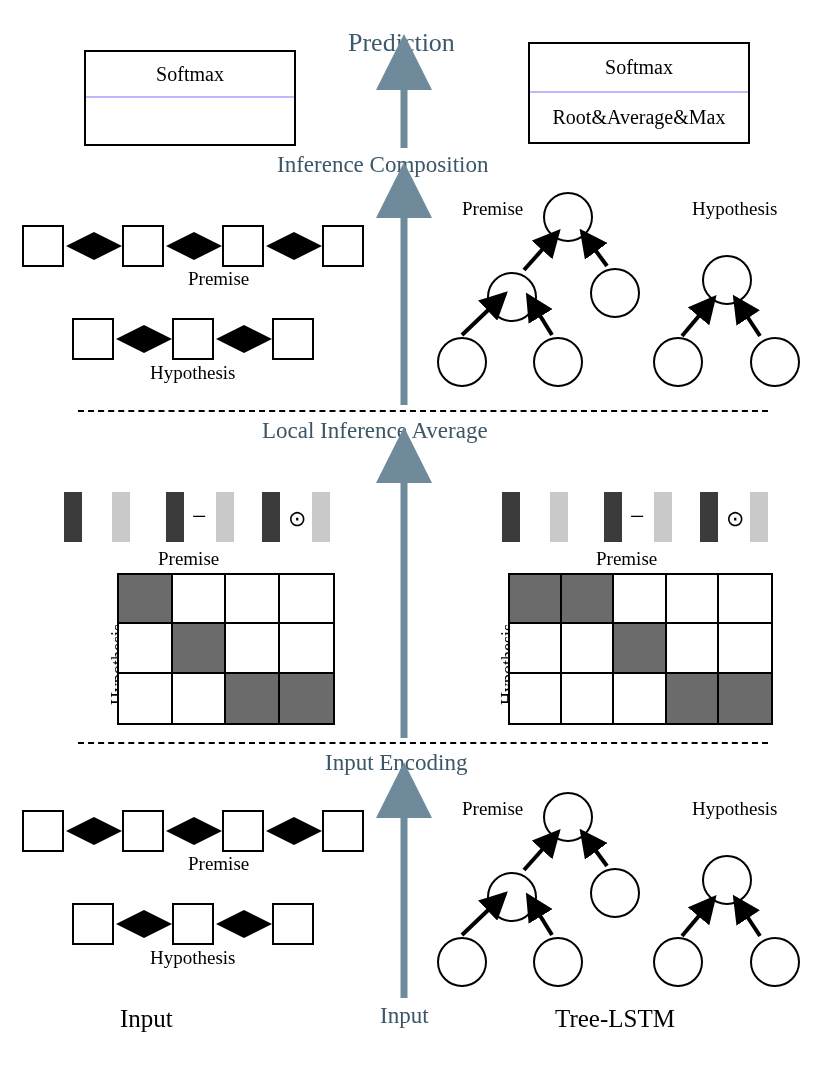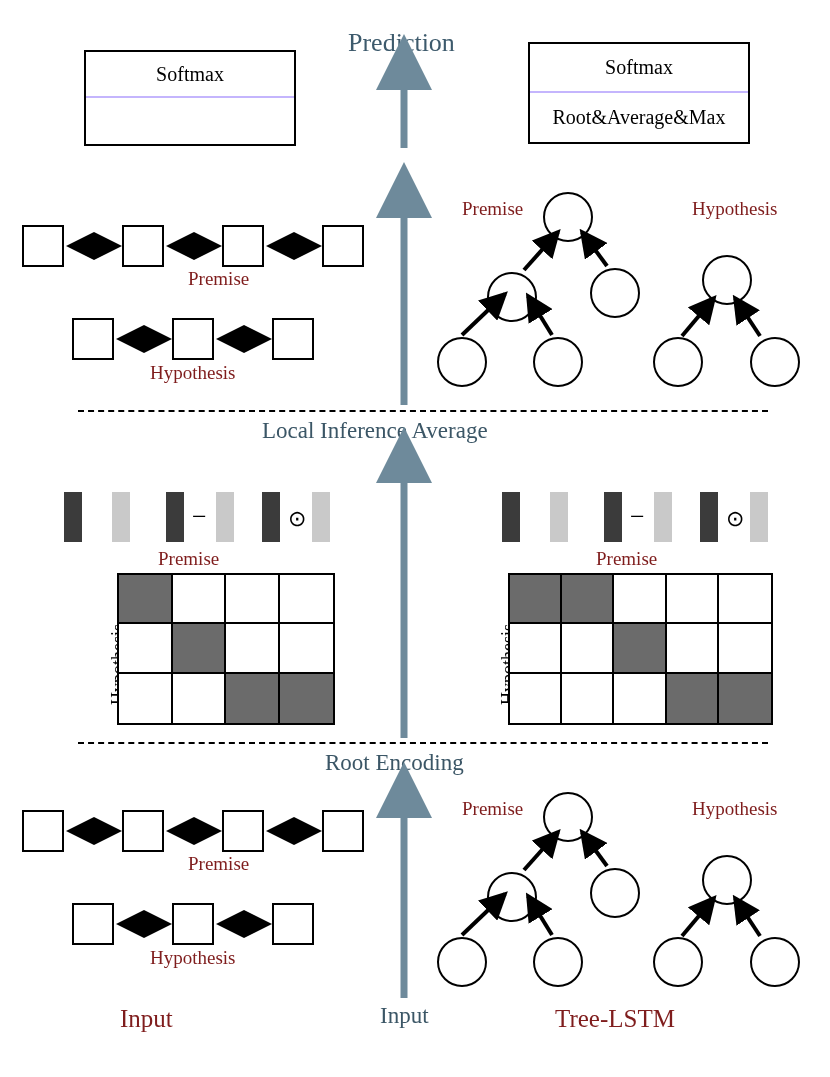--- a/index.html
+++ b/index.html
@@ -1,21 +1,21 @@
 <!DOCTYPE html>
 <html><head>
 <meta charset="utf-8">
 <style>
   html,body{margin:0;padding:0;background:#ffffff;}
   body{width:830px;height:1077px;position:relative;font-family:"Liberation Serif",serif;color:#000;}
   #canvas{position:relative;width:830px;height:1077px;overflow:hidden;}
 
   .lbl{position:absolute;color:#3d5a6c;font-family:"Liberation Serif",serif;white-space:nowrap;text-align:center;}
   .stage-label{font-size:23px;color:#3b5666;}
-  .plain-label{position:absolute;font-family:"Liberation Serif",serif;color:#7f1d1d;white-space:nowrap;}
+  .plain-label{position:absolute;font-family:"Liberation Serif",serif;color:#000000;white-space:nowrap;}
   .sq{position:absolute;width:42px;height:42px;border:2px solid #000;background:#fff;box-sizing:border-box;}
   .circ{position:absolute;width:50px;height:50px;border:2px solid #000;border-radius:50%;background:#fff;box-sizing:border-box;}
 
   .softmax-table{position:absolute;border:2px solid #000;box-sizing:border-box;background:#fff;}
   .softmax-table .row{display:flex;align-items:center;justify-content:center;font-size:20px;height:50%;box-sizing:border-box;}
   .softmax-table .row.top{border-bottom:2px solid #c4b5fd;}
 
   .vbar{position:absolute;width:18px;height:50px;box-sizing:border-box;}
   .vbar.dark{background:#3b3b3b;}
   .vbar.light{background:#c9c9c9;}
@@ -42,22 +42,23 @@
 
   <div class="softmax-table" style="left:84px;top:50px;width:212px;height:96px;">
     <div class="row top">Softmax</div>
   </div>
 
   <div class="softmax-table" style="left:528px;top:42px;width:222px;height:102px;">
     <div class="row top">Softmax</div>
     <div class="row">Root&amp;Average&amp;Max</div>
   </div>
 
+  <div class="lbl stage-label" style="left:277px;top:152px;">Inference Composition</div>
   <div class="lbl stage-label" style="left:262px;top:418px;">Local Inference Average</div>
-  <div class="lbl stage-label" style="left:325px;top:750px;">Root Encoding</div>
+  <div class="lbl stage-label" style="left:325px;top:750px;">Input Encoding</div>
   <div class="lbl stage-label" style="left:380px;top:1003px;">Input</div>
 
   <div class="dashed" style="left:78px;top:410px;width:690px;"></div>
   <div class="dashed" style="left:78px;top:742px;width:690px;"></div>
 
   <div class="sq" style="left:22px;top:225px;"></div>
   <div class="sq" style="left:122px;top:225px;"></div>
   <div class="sq" style="left:222px;top:225px;"></div>
   <div class="sq" style="left:322px;top:225px;"></div>
   <div class="plain-label" style="left:188px;top:268px;font-size:19px;">Premise</div>

